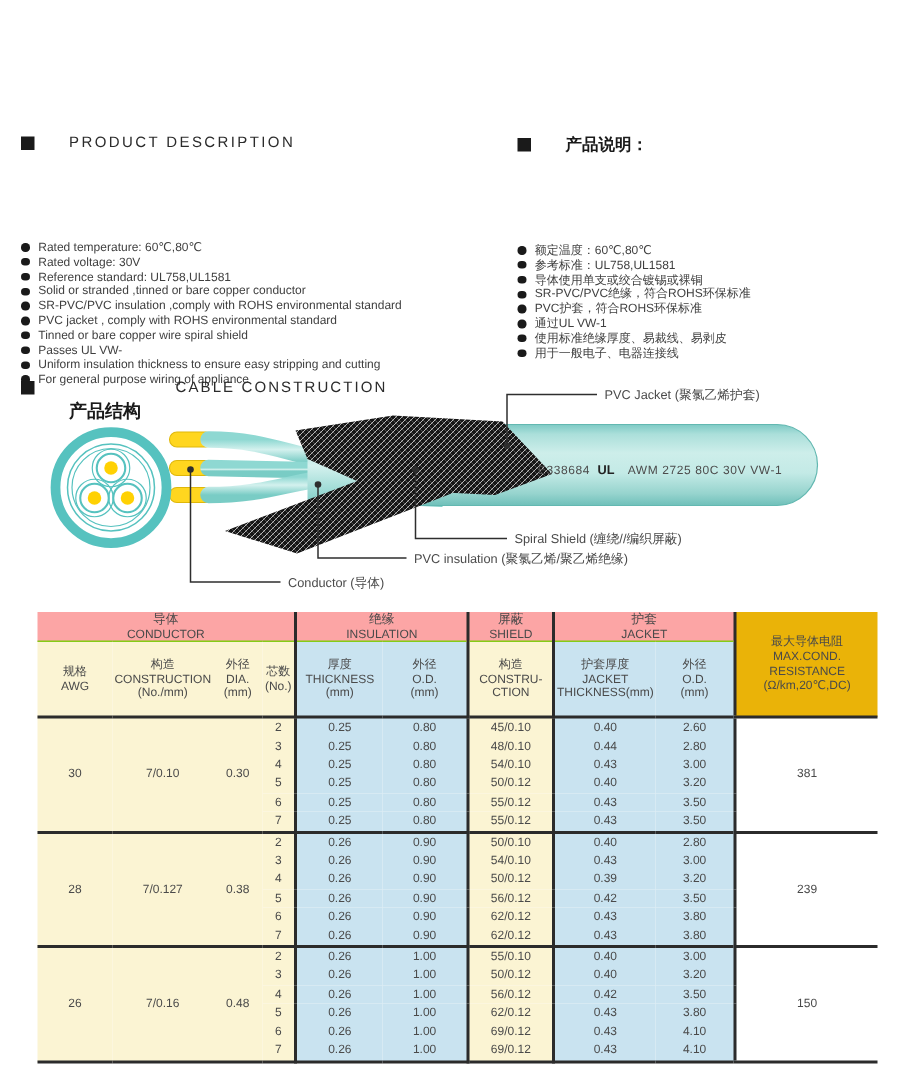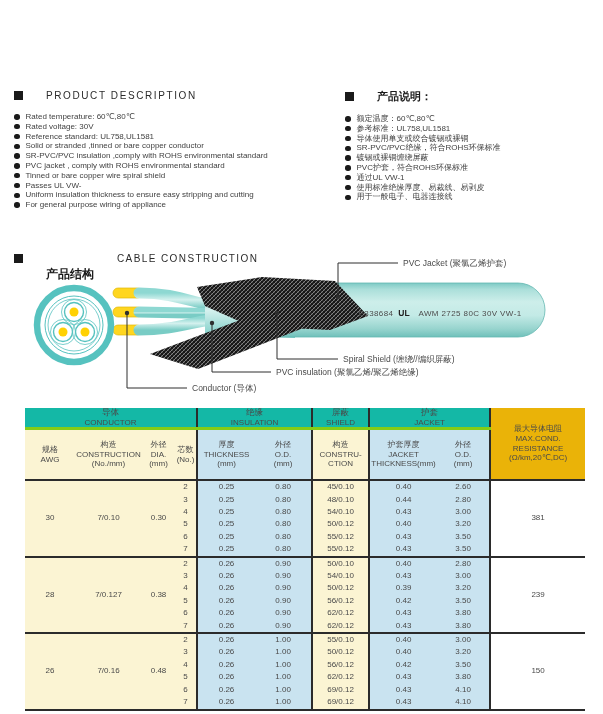--- a/index.html
+++ b/index.html
@@ -9,36 +9,36 @@
     font-family:"Liberation Sans","DejaVu Sans",sans-serif;
     color:#4a4a4a;
   }
   
   .sec-head{position:absolute;display:flex;align-items:center;gap:23px;}
   .sq{width:9px;height:9px;background:#1a1a1a;flex:0 0 auto;}
   .h-en{font-size:10px;letter-spacing:1.6px;color:#2b2b2b;}
   .h-cn{font-size:11px;font-weight:bold;color:#1a1a1a;}
   .h-en2{font-size:10px;letter-spacing:1.4px;color:#2b2b2b;}
   
-  .blist{position:absolute;}
+  .blist{position:absolute;margin-top:48px;}
   .bullet-row{display:flex;align-items:center;height:9.8px;}
   .bullet{width:5.5px;height:5.5px;border-radius:50%;background:#1a1a1a;margin-right:6px;flex:0 0 auto;}
   .bullet-text{font-size:8px;line-height:9.8px;color:#3f3f3f;white-space:nowrap;}
   
   #diagram{position:absolute;left:0;top:250px;width:603px;height:150px;}
   .callout{font-size:8.5px;fill:#4a4a4a;}
   .jprint{font-size:8px;fill:#4c4c4c;letter-spacing:.4px;}
   .ulmark{font-size:8.5px;font-weight:bold;fill:#222;}
   
   #spec-table{position:absolute;left:25px;top:408px;width:560px;border-collapse:collapse;table-layout:fixed;}
   #spec-table th,#spec-table td{
     font-weight:normal;text-align:center;vertical-align:middle;
     padding:0;font-size:8px;line-height:9.6px;color:#4a4a4a;
   }
-  .gh{background:#14b8a6;border-bottom:3px solid #84cc16;padding:2px 0 3px 0;}
+  .gh{background:#fca5a5;border-bottom:1px solid #84cc16;padding:2px 0 3px 0;}
   .gh .cn{font-size:8.5px;}
   tr.ch th{height:49px;border-bottom:2px solid #2b2b2b;}
   .cream{background:#fbf4d3;}
   .blue{background:#c9e3f0;}
   .colsep{border-right:2px solid #2b2b2b;}
   .res-head{background:#eab308;vertical-align:bottom;padding-bottom:8px;border-bottom:2px solid #2b2b2b;}
   #spec-table td{height:12.4px;line-height:12.4px;}
   td.gcell{border-bottom:2px solid #2b2b2b;}
   tr.group-end td{border-bottom:2px solid #2b2b2b;}
 </style>
@@ -105,24 +105,20 @@
       <span class="bullet"></span>
       <span class="bullet-text">参考标准：UL758,UL1581</span>
     </div>
     <div class="bullet-row">
       <span class="bullet"></span>
       <span class="bullet-text">导体使用单支或绞合镀锡或裸铜</span>
     </div>
     <div class="bullet-row">
       <span class="bullet"></span>
       <span class="bullet-text">SR-PVC/PVC绝缘，符合ROHS环保标准</span>
-    </div>
-    <div class="bullet-row">
-      <span class="bullet"></span>
-      <span class="bullet-text">镀锡或裸铜缠绕屏蔽</span>
     </div>
     <div class="bullet-row">
       <span class="bullet"></span>
       <span class="bullet-text">PVC护套，符合ROHS环保标准</span>
     </div>
     <div class="bullet-row">
       <span class="bullet"></span>
       <span class="bullet-text">通过UL VW-1</span>
     </div>
     <div class="bullet-row">

